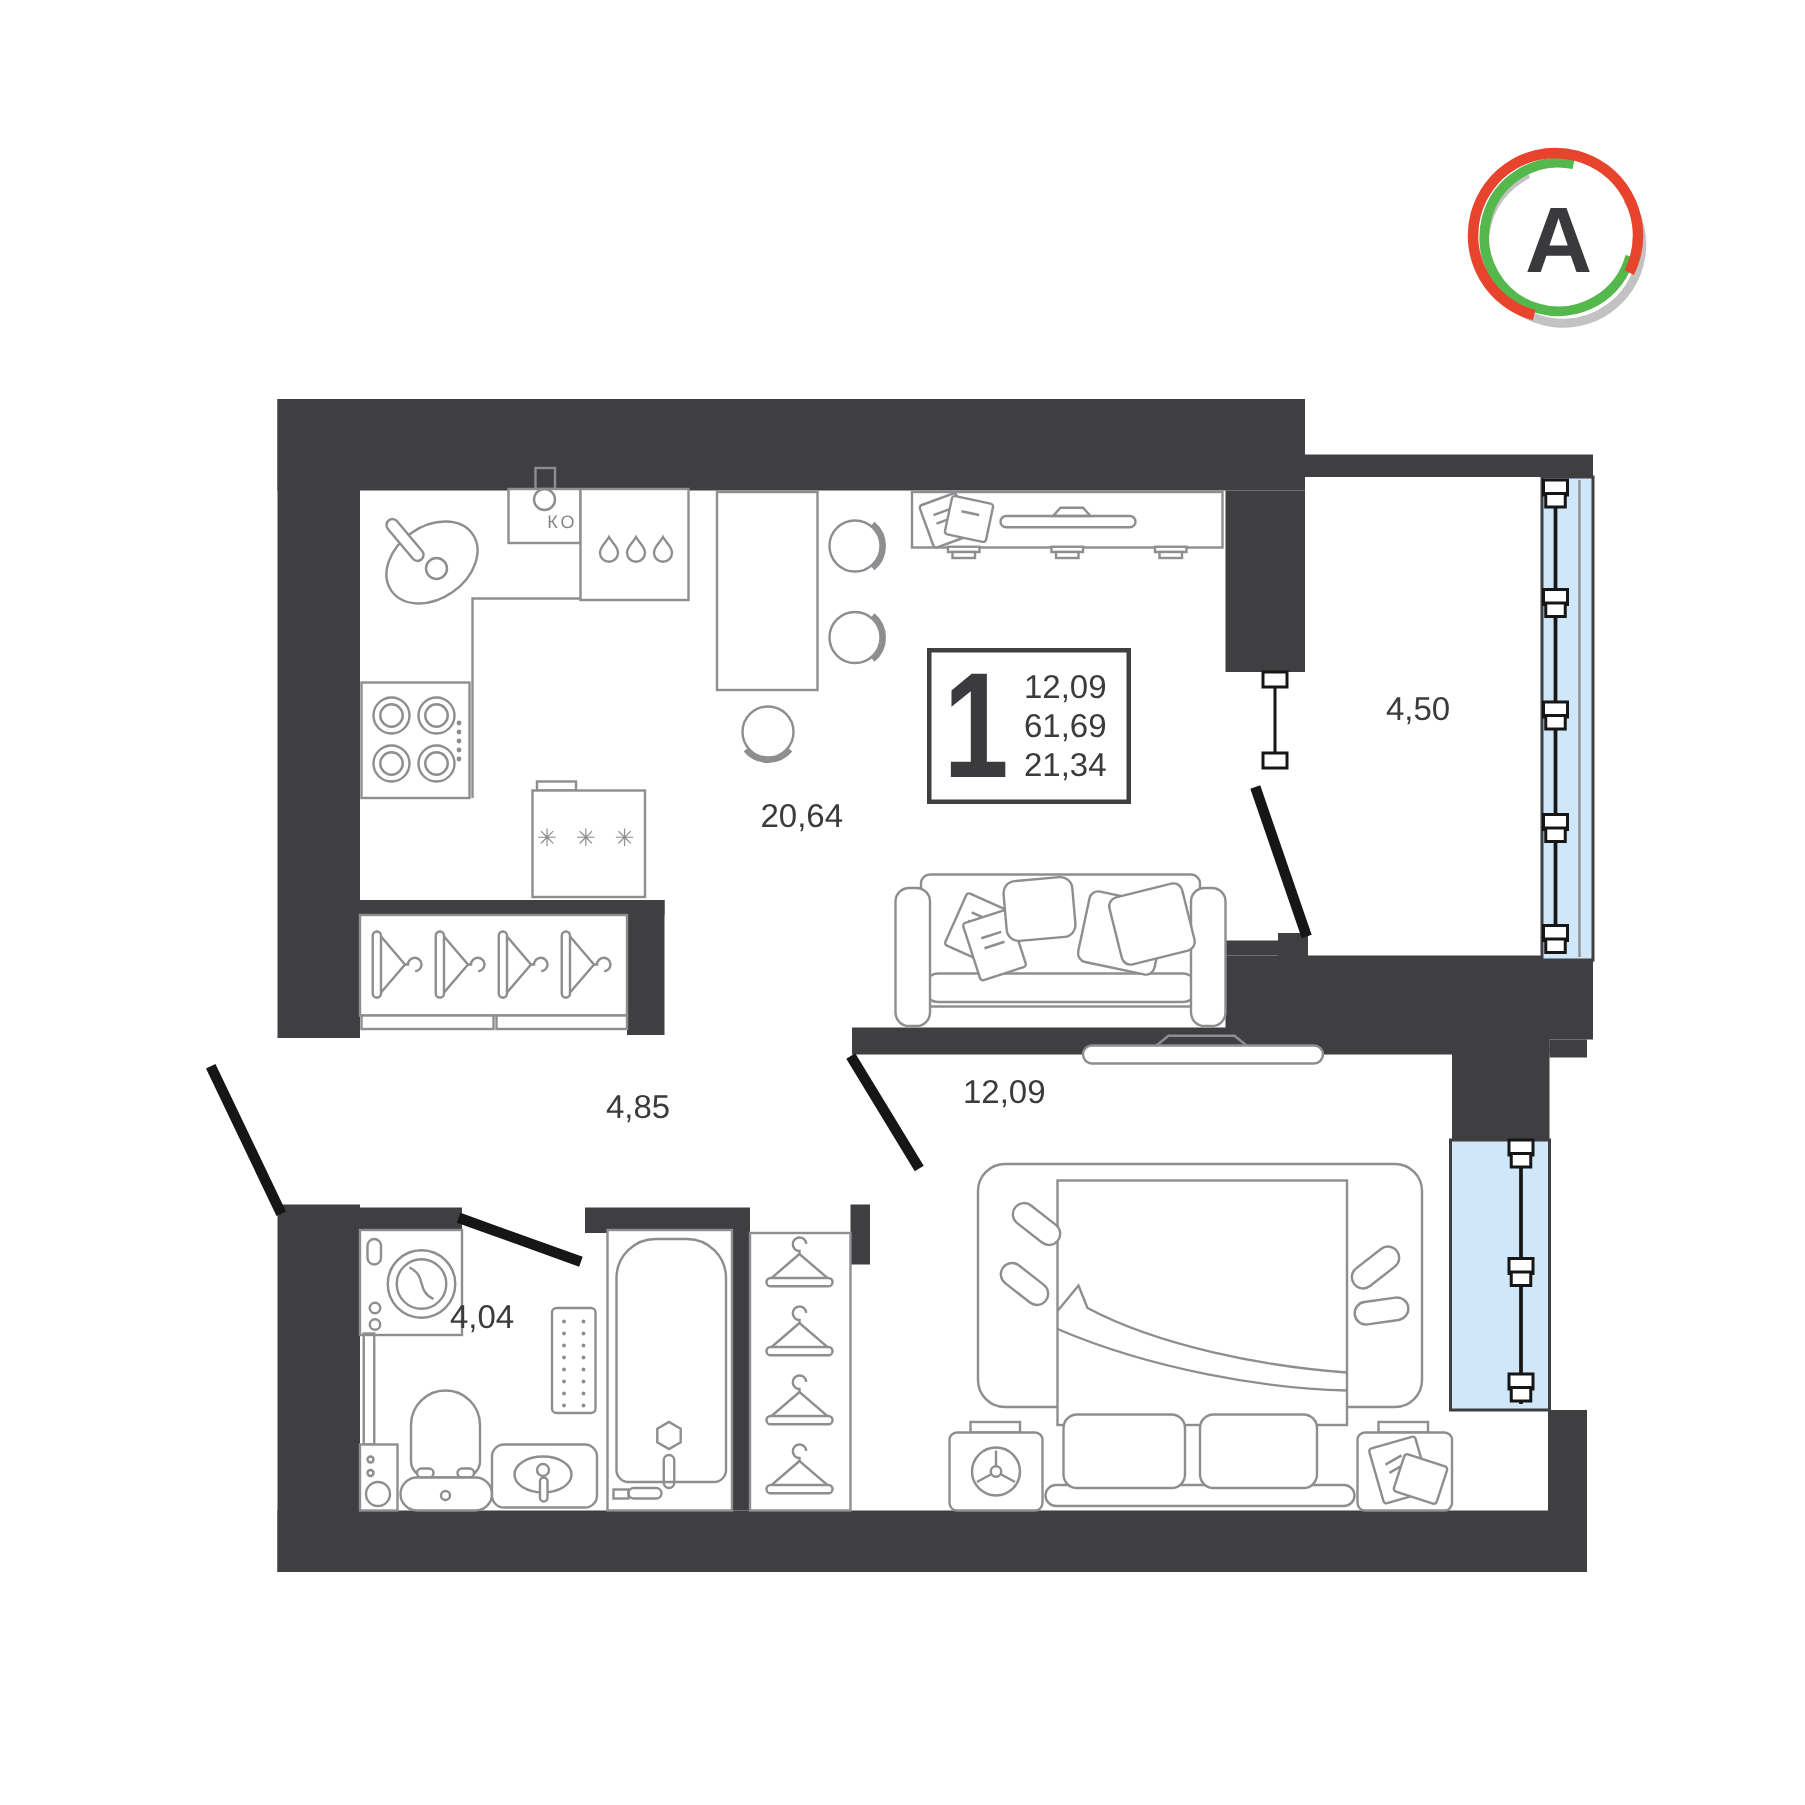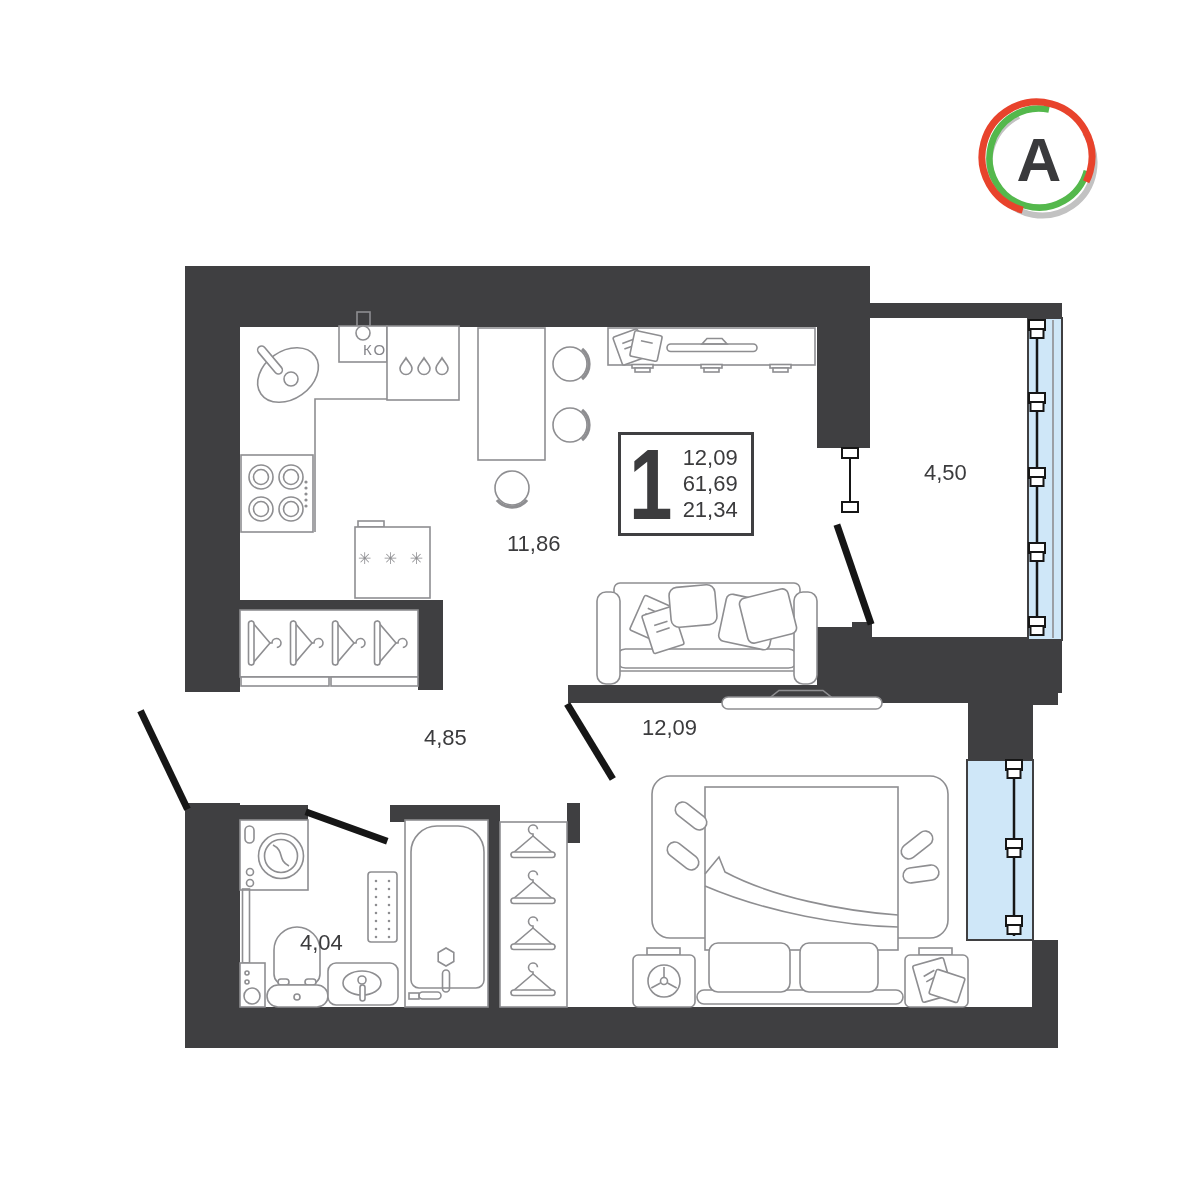--- a/index.html
+++ b/index.html
@@ -12,21 +12,21 @@
   .wall{fill:var(--wall);stroke:none;}
   .f{fill:#fff;stroke:var(--line);stroke-width:1.6;}
   .s{fill:none;stroke:var(--line);stroke-width:1.6;}
   .dot{fill:var(--line);stroke:none;}
   .door{stroke:var(--door);stroke-width:7;fill:none;stroke-linecap:square;}
   .glass{fill:var(--glass);stroke:var(--wall);stroke-width:2;}
   .mullion{stroke:var(--door);stroke-width:2.5;fill:none;}
   .hw{fill:#fff;stroke:var(--door);stroke-width:2;}
   .room-label{position:absolute;font-size:22px;color:var(--txt);line-height:1;white-space:nowrap;}
   .vent-label{position:absolute;left:339px;top:341px;width:72px;text-align:center;
-              font-size:15px;letter-spacing:2px;color:#85858a;}
+              font-size:12px;letter-spacing:2px;color:#85858a;}
   .fridge-label{position:absolute;left:355px;top:549px;width:75px;text-align:center;
                 font-size:16px;letter-spacing:4px;color:#8e8e91;}
   #info-box{position:absolute;left:618px;top:432px;width:122px;height:98px;border:3px solid var(--wall);
             background:#fff;display:flex;align-items:center;padding-left:8px;}
   #info-rooms{font-size:100px;font-weight:bold;line-height:.82;transform:scaleX(.78);
               transform-origin:left center;letter-spacing:-4px;}
   #info-areas{display:flex;flex-direction:column;font-size:22px;line-height:1.18;margin-left:2px;}
   #logo{position:absolute;left:972px;top:92px;width:136px;height:136px;}
 </style>
 </head>
@@ -291,25 +291,25 @@
         <rect class="f" x="-15" y="-13" width="30" height="26" rx="2"></rect>
       </g>
     </g>
 
     <path class="door" d="M142,714 L186,806"></path>
     <path class="door" d="M309,813 L384,840"></path>
     <path class="door" d="M569,707 L611,776"></path>
     <path class="door" d="M838,528 L870,621"></path>
   </svg>
 
-  <div class="room-label" style="left:507px;top:533px;">11,86</div>
+  <div class="room-label" style="left:507px;top:533px;">20,64</div>
   <div class="room-label" style="left:924px;top:462px;">4,50</div>
-  <div class="room-label" style="left:424px;top:727px;text-align:right;">4,85</div>
+  <div class="room-label" style="left:404px;top:727px;text-align:right;">4,85</div>
   <div class="room-label" style="left:642px;top:717px;">12,09</div>
-  <div class="room-label" style="left:300px;top:932px;">4,04</div>
+  <div class="room-label" style="left:300px;top:867px;">4,04</div>
 
   <div class="vent-label">КО</div>
   <div class="fridge-label">✳ ✳ ✳</div>
 
   <div id="info-box">
     <div id="info-rooms">1</div>
     <div id="info-areas">
       <span>12,09</span>
       <span>61,69</span>
       <span>21,34</span>

